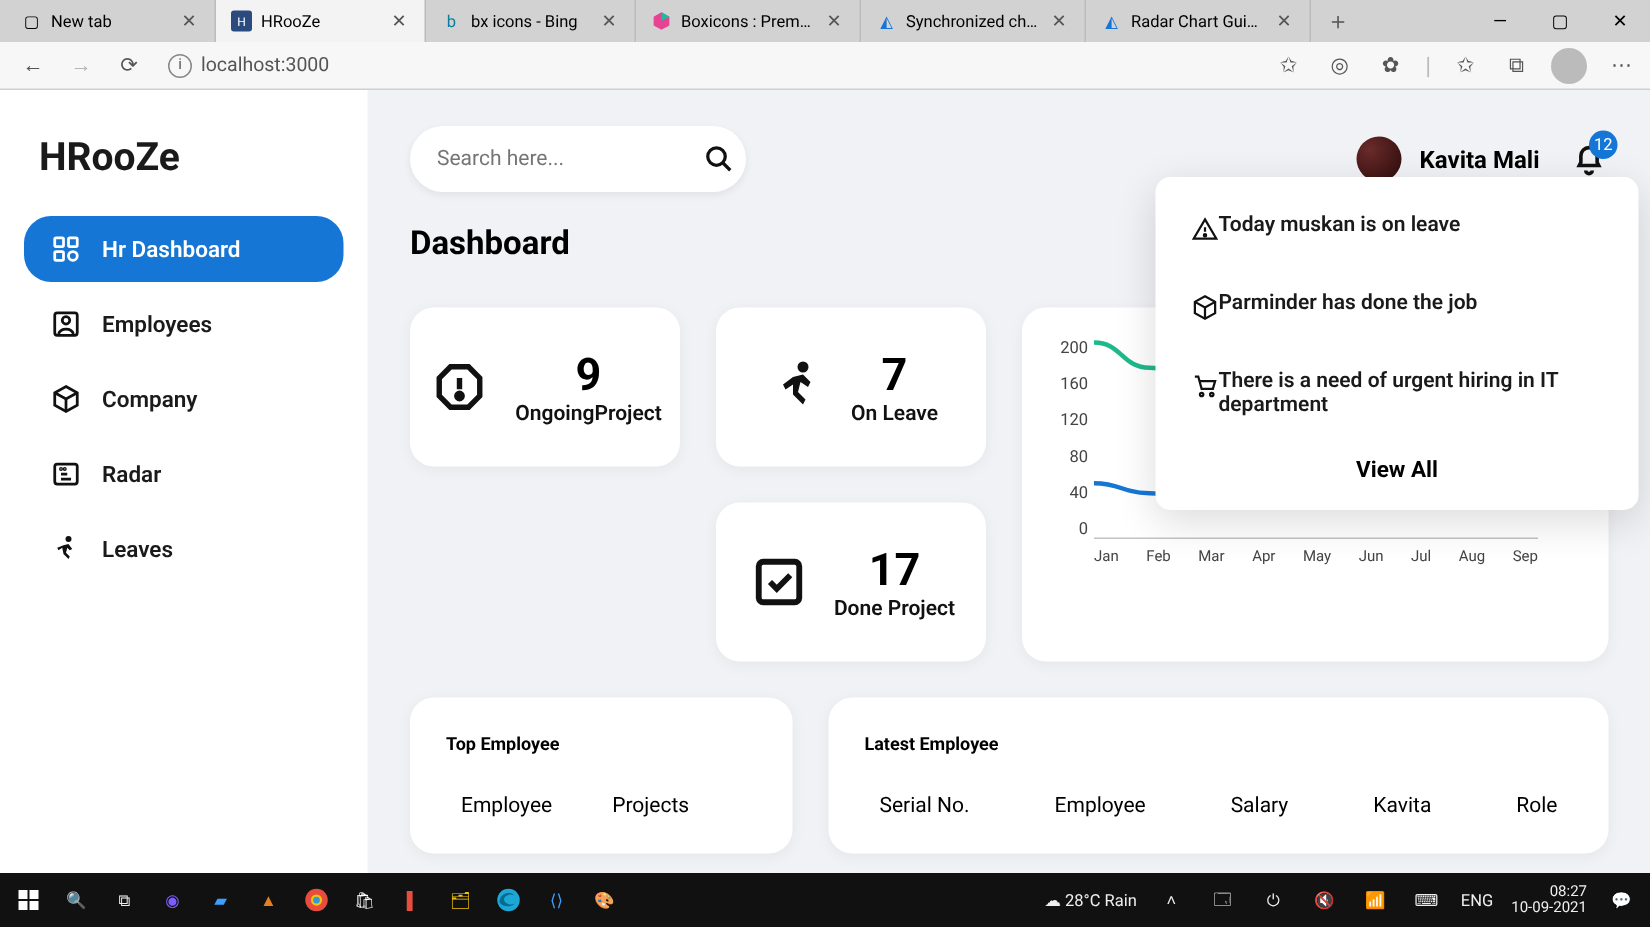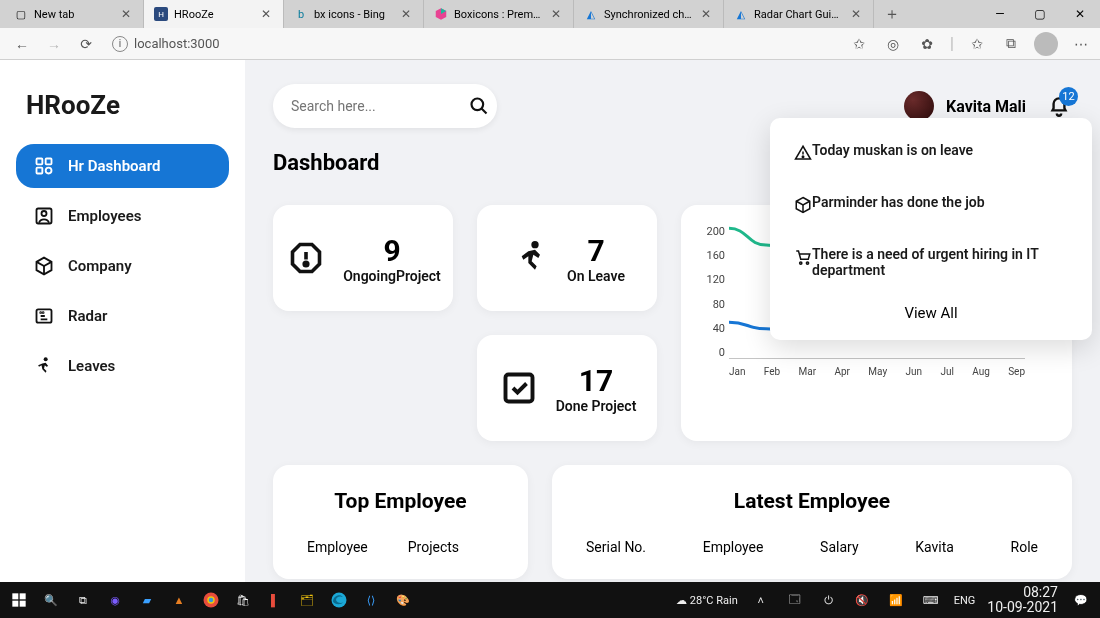--- a/index.html
+++ b/index.html
@@ -52,36 +52,36 @@
     .stat-icon { width: 42px; height: 42px; display: flex; align-items: center; justify-content: center; }
     .stat-text { text-align: center; }
     .stat-num { font-size: 30px; font-weight: 700; }
     .stat-label { font-size: 14px; font-weight: 600; color: #111; }
 
     .chart-card { background: #fff; border-radius: 16px; padding: 20px 20px 16px 18px; flex: 1; box-shadow: 0 2px 10px rgba(0,0,0,0.05); position: relative; height: 236px; }
 
     .bottom-row { display: flex; gap: 24px; margin-top: 24px; }
     .b-card { background: #fff; border-radius: 16px; padding: 24px; flex: 1; box-shadow: 0 2px 10px rgba(0,0,0,0.05); }
     .b-card.first { flex: 0 0 255px; }
-    .b-title { font-size: 21px; font-weight: 700; text-align: center; }
+    .b-title { font-size: 12px; font-weight: 700; }
     .b-headers { display: flex; gap: 40px; margin-top: 26px; font-size: 14px; font-weight: 400; padding-left: 10px;}
     .b-headers.wide { gap: 30px; justify-content: space-between; padding-right:10px; }
 
     
     .notif-panel { position: absolute; top: 58px; right: 8px; width: 322px; background: #fff; border-radius: 10px; box-shadow: 0 8px 28px rgba(0,0,0,0.14); padding: 8px 0 16px; z-index: 50; }
     .notif-row { display: flex; padding: 16px 24px; font-size: 14px; font-weight: 600; color: #1a1a1a; align-items: flex-start; }
     .notif-icon { width: 18px; flex: none; display:flex; align-items:center; justify-content:center; margin-top:2px; }
-    .notif-viewall { text-align: center; font-weight: 400; padding: 10px 0 2px; font-size: 15px; }
+    .notif-viewall { text-align: center; font-weight: 700; padding: 10px 0 2px; font-size: 15px; }
 
     
     .taskbar { height: 36px; background: #111; display: flex; align-items: center; padding: 0 8px; gap: 10px; color: #eee; font-size: 11px;}
     .task-icon { width: 22px; height: 22px; display: flex; align-items: center; justify-content: center; }
     .task-right { margin-left: auto; display: flex; gap: 12px; align-items: center; }
     .tray-sq { width: 22px; height: 22px; display:flex; align-items:center; justify-content:center; }
-    .clock { text-align: right; line-height: 1.1; font-size: 14px; }
+    .clock { text-align: right; line-height: 1.1; font-size: 10px; }
 
     
     .chart-area { position: relative; width: 296px; height: 150px; margin-left: 30px; }
     .y-ticks { position: absolute; left: -30px; top: 0; bottom: 16px; display: flex; flex-direction: column; justify-content: space-between; font-size: 11px; color: #444; text-align: right; width: 26px; }
     .x-ticks { position: absolute; left: 0; right: 0; bottom: -2px; display: flex; justify-content: space-between; font-size: 10px; color: #444; }
     .chart-svg { position: absolute; left:0; top:0; width: 296px; height: 134px; }
 
     svg { display: block; }
   </style>
 </head>

